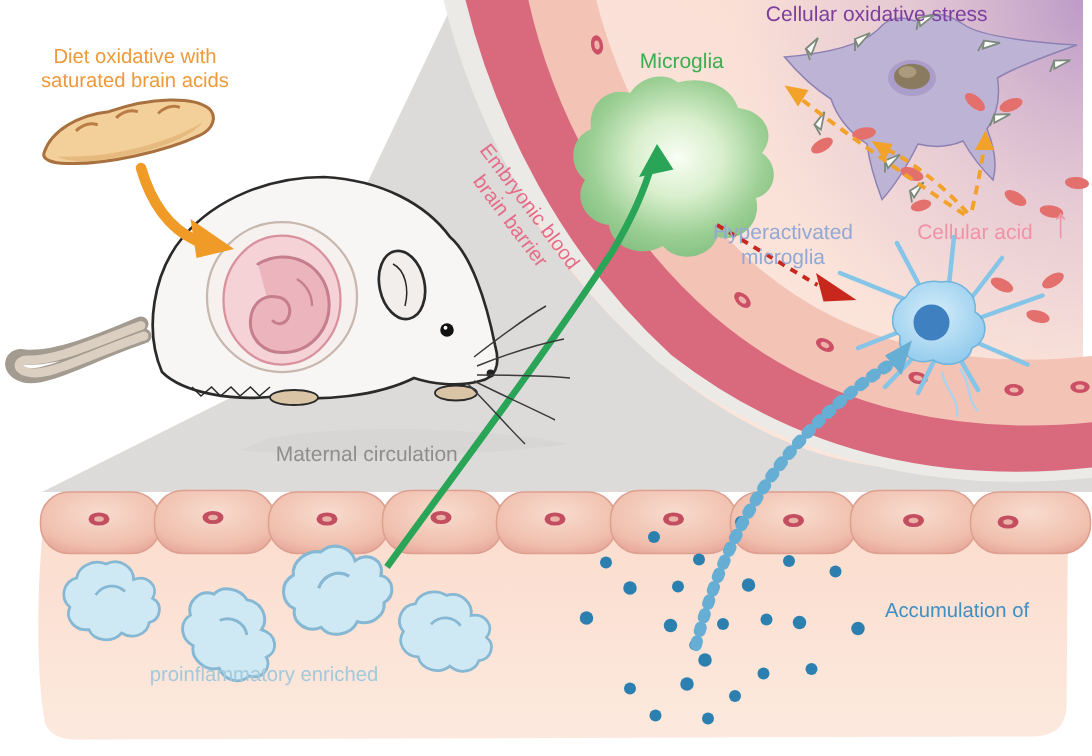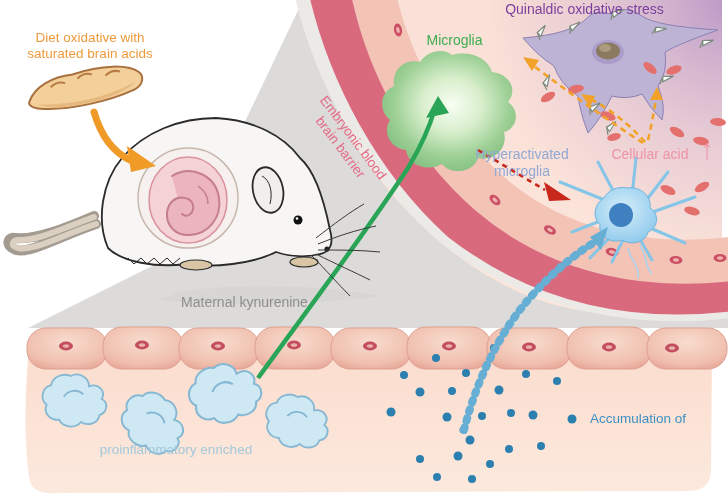--- a/index.html
+++ b/index.html
@@ -12,21 +12,21 @@
   .lbl-oxidative{color:var(--oxidative-text);left:497px;top:1px;width:175px;font-size:14px;}
   .lbl-microglia{color:var(--microglia-text);left:412px;top:32px;width:85px;font-size:14px;}
   .lbl-bbb{color:var(--bbb-text);left:346px;top:143px;width:120px;
            transform:translate(-50%,-50%) rotate(53deg);}
   .lbl-hyper{color:var(--hyperactivated-text);left:452px;top:146px;width:140px;font-size:14px;}
   .lbl-quinaldic{color:var(--quinaldic-text);left:600px;top:146px;width:100px;font-size:14px;}
   .lbl-quinaldic-arrow{color:var(--quinaldic-text);left:694px;top:134px;width:26px;
                        font-size:25px;transform:scaleY(1.15);}
   .lbl-maternal{color:var(--maternal-text);left:172px;top:294px;width:145px;font-size:14px;}
   .lbl-cytokines{color:var(--cytokines-text);left:82px;top:442px;width:188px;}
-  .lbl-kynurenine{color:var(--kynurenine-text);left:552px;top:411px;width:172px;}
+  .lbl-kynurenine{color:var(--kynurenine-text);left:552px;top:399px;width:172px;}
 </style>
 </head>
 <body>
 
 <div class="stage">
 
 <svg width="728" height="504" viewBox="0 0 728 504">
   <defs>
     <radialGradient id="gMic" cx="52%" cy="45%" r="58%">
       <stop offset="0%" stop-color="#f8fef4"></stop>
@@ -354,41 +354,41 @@
     <path d="M94,112 C101,136 113,152 130,160" fill="none" style="stroke:var(--diet-arrow)" stroke-width="7" stroke-linecap="round"></path>
     <polygon points="156,166 127,146 131,172" style="fill:var(--diet-arrow)"></polygon>
   </g>
 </svg>
 
   <div class="lbl lbl-diet">
     <span>Diet oxidative with</span>
     <span>saturated brain acids</span>
   </div>
   <div class="lbl lbl-oxidative">
-    <span>Quinaldic oxidative stress</span>
+    <span>Cellular oxidative stress</span>
   </div>
   <div class="lbl lbl-microglia">
     <span>Microglia</span>
   </div>
   <div class="lbl lbl-bbb">
     <span>Embryonic blood</span>
     <span>brain barrier</span>
   </div>
   <div class="lbl lbl-hyper">
     <span>Hyperactivated</span>
     <span>microglia</span>
   </div>
   <div class="lbl lbl-quinaldic">
     <span>Cellular acid</span>
   </div>
   <div class="lbl lbl-quinaldic-arrow">
     <span>↑</span>
   </div>
   <div class="lbl lbl-maternal">
-    <span>Maternal kynurenine</span>
+    <span>Maternal circulation</span>
   </div>
   <div class="lbl lbl-cytokines">
     <span>proinflammatory enriched</span>
   </div>
   <div class="lbl lbl-kynurenine">
     <span>Accumulation of</span>
   </div>
 </div>
 
 </body></html>

